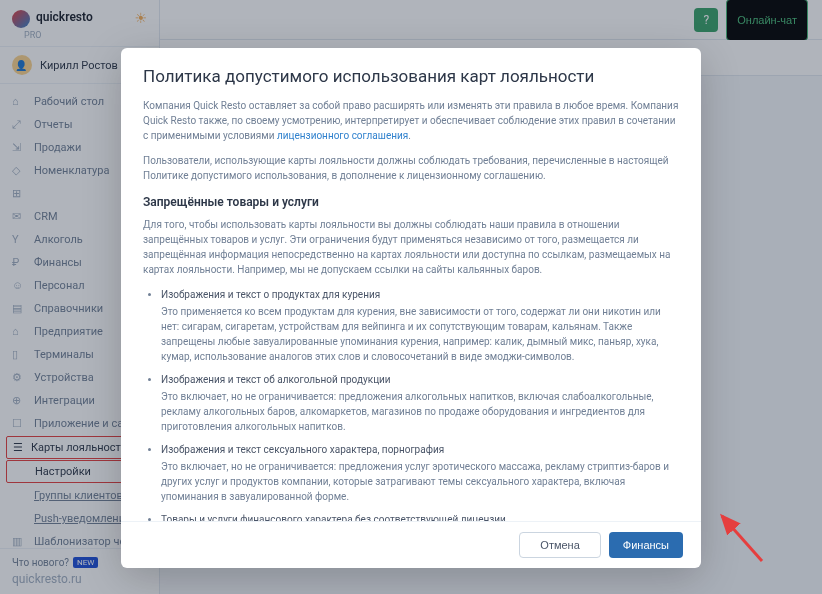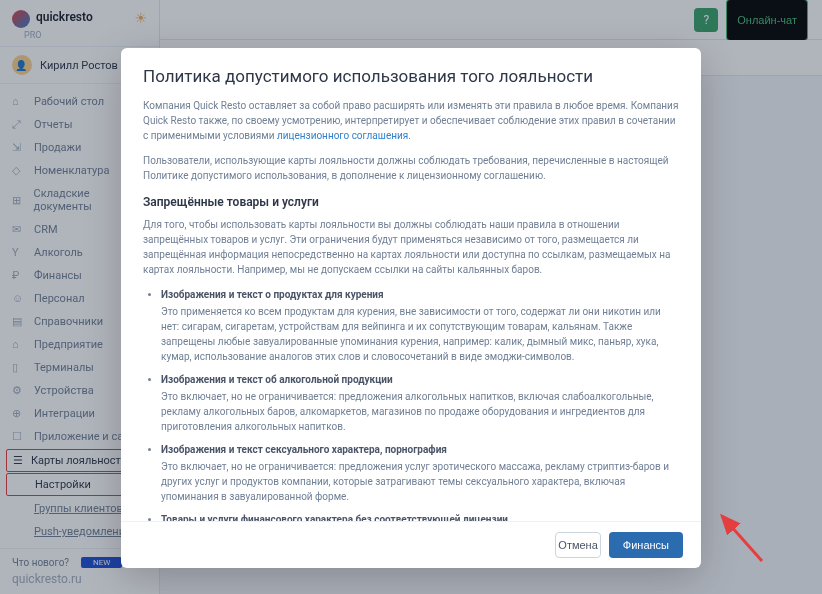--- a/index.html
+++ b/index.html
@@ -15,22 +15,22 @@
 .avatar { width: 20px; height: 20px; border-radius: 50%; background: #fbd38d; display: flex; align-items: center; justify-content: center; font-size: 10px; }
 .user-name { font-size: 11px; color: #2d3748; text-align: right; }
 .refresh-icon { margin-left: auto; color: #a0aec0; font-size: 11px; }
 .nav { flex: 1; overflow-y: auto; padding-top: 6px; }
 .nav-item { display: flex; align-items: center; padding: 5px 12px; gap: 8px; font-size: 11px; color: #718096; cursor: pointer; }
 .nav-item .icon { width: 14px; color: #a0aec0; font-size: 11px; }
 .nav-item.sub { padding-left: 34px; text-decoration: underline; }
 .hl { border: 1.5px solid #e53e3e; border-radius: 2px; margin: 1px 6px; padding: 4px 6px 4px 6px; }
 .hl.sub { padding-left: 28px; }
 .sidebar-footer { padding: 8px 12px; border-top: 1px solid #edf2f7; font-size: 10px; color: #718096; }
-.footer-row { display: flex; align-items: center; gap: 12px; margin-bottom: 4px; }
-.badge-new { background: #1d4ed8; color: #fff; font-size: 8px; padding: 1px 12px; border-radius: 2px; }
+.footer-row { display: flex; align-items: center; gap: 4px; margin-bottom: 4px; }
+.badge-new { background: #1d4ed8; color: #fff; font-size: 8px; padding: 1px 4px; border-radius: 2px; }
 .collapse { margin-left: auto; color: #a0aec0; }
 .domain { font-size: 12px; color: #a0aec0; }
 .main { flex: 1; display: flex; flex-direction: column; }
 .topbar { height: 40px; background: #fff; border-bottom: 1px solid #e2e8f0; display: flex; align-items: center; justify-content: flex-end; padding: 0 14px; gap: 8px; }
 .help-btn { width: 24px; height: 24px; border-radius: 4px; background: #38a169; color: #fff; display: flex; align-items: center; justify-content: center; font-size: 12px; }
 .chat-btn { padding: 14px 10px; border-radius: 4px; background: #000000; border: 1px solid #48bb78; color: #48bb78; font-size: 11px; }
 .tabs { display: flex; gap: 18px; padding: 0 20px; background: #fff; border-bottom: 1px solid #e2e8f0; }
 .tab { padding: 10px 0; font-size: 11px; color: #a0aec0; cursor: pointer; }
 .tab.active { color: #3182ce; border-bottom: 2px solid #3182ce; }
 .content { padding: 16px 20px; flex: 1; overflow: auto; }
@@ -40,23 +40,23 @@
 .btn-next { background: #3182ce; color: #fff; padding: 6px 14px; border-radius: 4px; font-size: 11px; border: none; }
 .overlay { position: absolute; inset: 0; background: rgba(30,41,59,0.35); display: flex; align-items: flex-start; justify-content: center; padding-top: 48px; }
 .modal { background: #fff; width: 580px; max-height: 520px; border-radius: 6px; display: flex; flex-direction: column; box-shadow: 0 10px 40px rgba(0,0,0,0.2); }
 .modal-body { padding: 18px 22px; overflow-y: auto; flex: 1; }
 .modal-title { font-size: 17px; color: #2d3748; margin-bottom: 12px; font-weight: 400; }
 .modal-p { font-size: 10px; line-height: 1.5; color: #718096; margin-bottom: 10px; }
 .modal-link { color: #3182ce; }
 .modal-h2 { font-size: 12px; color: #2d3748; margin: 12px 0 8px; font-weight: 600; }
 .modal ul { padding-left: 18px; }
 .modal li { font-size: 10px; color: #718096; margin-bottom: 8px; line-height: 1.5; }
-.modal li strong { color: #4a5568; font-weight: 700; display: block; margin-bottom: 2px; }
+.modal li strong { color: #4a5568; font-weight: 400; display: block; margin-bottom: 2px; }
 .modal-footer { padding: 10px 18px; display: flex; justify-content: flex-end; gap: 8px; border-top: 1px solid #edf2f7; }
-.btn-cancel { padding: 6px 2px; border: 1px solid #cbd5e0; background: #fff; border-radius: 4px; font-size: 11px; color: #4a5568; }
+.btn-cancel { padding: 6px 20px; border: 1px solid #cbd5e0; background: #fff; border-radius: 4px; font-size: 11px; color: #4a5568; }
 .btn-accept { padding: 6px 14px; background: #2b6cb0; color: #fff; border: none; border-radius: 4px; font-size: 11px; }
 .arrow { position: absolute; right: 50px; bottom: 28px; pointer-events: none; }
 </style>
 </head>
 <body>
 
 <div class="app">
   <aside class="sidebar">
     <div class="brand">
       <div class="brand-logo"></div>
@@ -81,21 +81,20 @@
         <div class="nav-item">
           <span class="icon">⇲</span>
           <span>Продажи</span>
         </div>
         <div class="nav-item">
           <span class="icon">◇</span>
           <span>Номенклатура</span>
         </div>
         <div class="nav-item">
           <span class="icon">⊞</span>
-          <span>Складские документы</span>
         </div>
         <div class="nav-item">
           <span class="icon">✉</span>
           <span>CRM</span>
         </div>
         <div class="nav-item">
           <span class="icon">Y</span>
           <span>Алкоголь</span>
         </div>
         <div class="nav-item">
@@ -175,21 +174,21 @@
       <div class="form-row"><label class="form-label">Полити</label><input class="form-input" placeholder="Вста" style=""></div>
       <div class="form-row"><label class="form-label">Статус</label><input class="form-input" placeholder="Настр" style=""></div>
       <button class="btn-next">Далее</button>
     </div>
   </main>
 </div>
 
 <div class="overlay">
   <div class="modal">
     <div class="modal-body">
-      <h1 class="modal-title">Политика допустимого использования того лояльности</h1>
+      <h1 class="modal-title">Политика допустимого использования карт лояльности</h1>
       <p class="modal-p"><span>Компания Quick Resto оставляет за собой право расширять или изменять эти правила в любое время. Компания Quick Resto также, по своему усмотрению, интерпретирует и обеспечивает соблюдение этих правил в сочетании с применимыми условиями </span><span class="modal-link">лицензионного соглашения</span>.</p>
       <p class="modal-p">Пользователи, использующие карты лояльности должны соблюдать требования, перечисленные в настоящей Политике допустимого использования, в дополнение к лицензионному соглашению.</p>
       <h2 class="modal-h2">Запрещённые товары и услуги</h2>
       <p class="modal-p">Для того, чтобы использовать карты лояльности вы должны соблюдать наши правила в отношении запрещённых товаров и услуг. Эти ограничения будут применяться независимо от того, размещается ли запрещённая информация непосредственно на картах лояльности или доступна по ссылкам, размещаемых на картах лояльности. Например, мы не допускаем ссылки на сайты кальянных баров.</p>
       <ul id="modal-list">
           <li><strong>Изображения и текст о продуктах для курения</strong>Это применяется ко всем продуктам для курения, вне зависимости от того, содержат ли они никотин или нет: сигарам, сигаретам, устройствам для вейпинга и их сопутствующим товарам, кальянам. Также запрещены любые завуалированные упоминания курения, например: калик, дымный микс, паньяр, хука, кумар, использование аналогов этих слов и словосочетаний в виде эмоджи-символов.</li>
           <li><strong>Изображения и текст об алкогольной продукции</strong>Это включает, но не ограничивается: предложения алкогольных напитков, включая слабоалкогольные, рекламу алкогольных баров, алкомаркетов, магазинов по продаже оборудования и ингредиентов для приготовления алкогольных напитков.</li>
           <li><strong>Изображения и текст сексуального характера, порнография</strong>Это включает, но не ограничивается: предложения услуг эротического массажа, рекламу стриптиз-баров и других услуг и продуктов компании, которые затрагивают темы сексуального характера, включая упоминания в завуалированной форме.</li>
           <li><strong>Товары и услуги финансового характера без соответствующей лицензии</strong>Это также относится к товарам и услугам криптовалютного рынка.</li>
         </ul>

